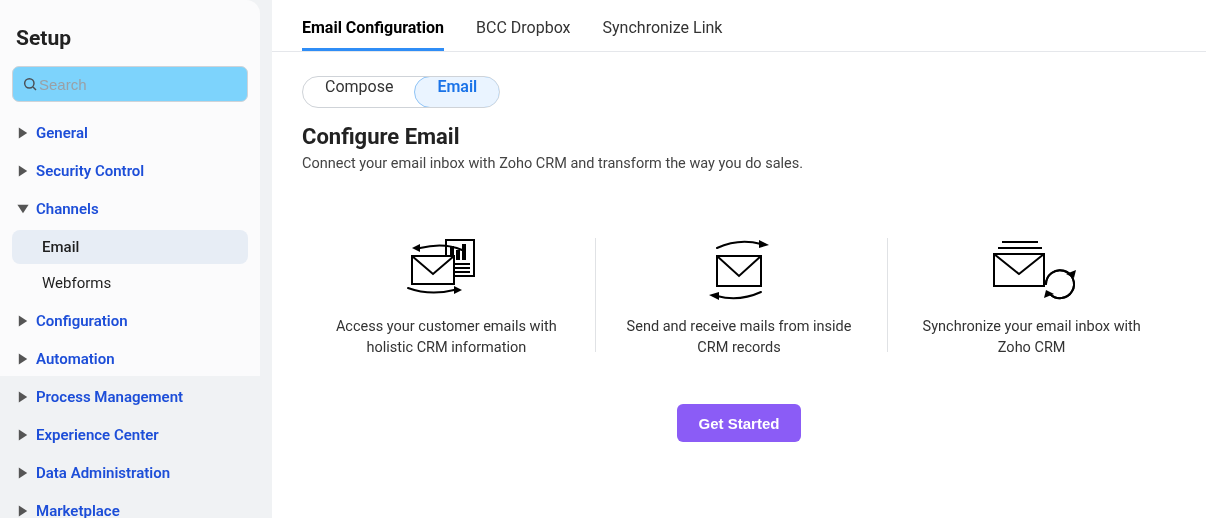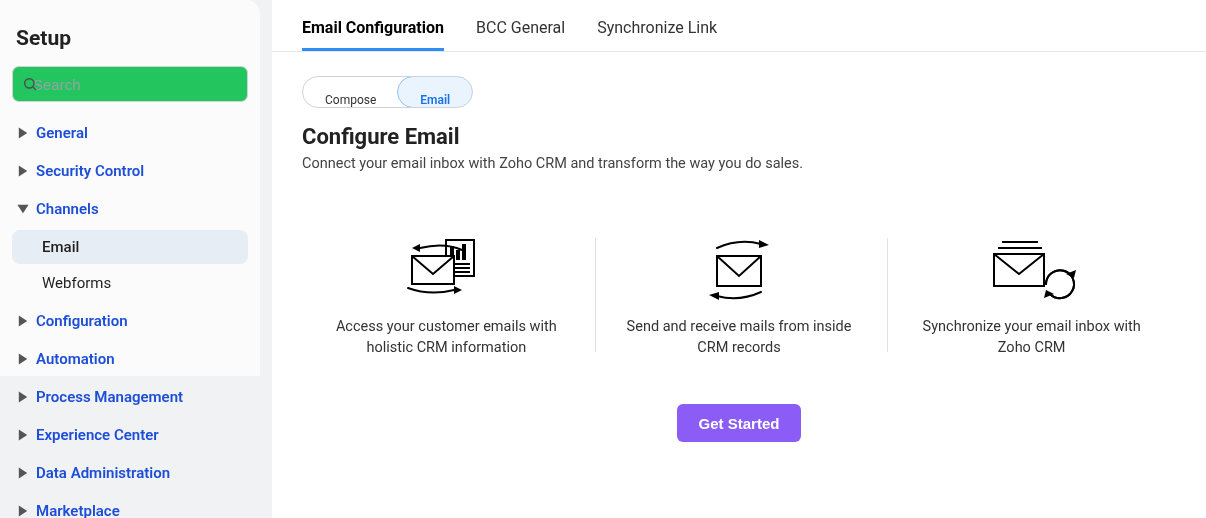--- a/index.html
+++ b/index.html
@@ -28,25 +28,25 @@
   }
   .search-wrap {
     position: relative;
     margin: 0 0 12px 0;
   }
   .search-input {
     width: 100%;
     height: 36px;
     border: 1px solid #cfd3d8;
     border-radius: 7px;
-    padding: 0 10px 0 20px;
+    padding: 0 10px 0 26px;
     font-size: 15px;
     color: #333;
     outline: none;
-    background: #22c55e;
+    background: #7dd3fc;
   }
   .search-input::placeholder { color: #9aa0a6; }
   .search-icon {
     position: absolute;
     left: 10px; top: 50%; transform: translateY(-50%);
     width: 16px; height: 16px;
     color: #4a4f55;
   }
   .nav { margin-top: 6px; }
   .nav-item {
@@ -112,24 +112,24 @@
   .pill-group {
     display: inline-flex;
     border: 1px solid #cfd3d8;
     border-radius: 999px;
     overflow: hidden;
     margin-bottom: 16px;
     height: 32px;
   }
   .pill {
     display: flex;
-    align-items: flex-end;
+    align-items: flex-start;
     justify-content: center;
     padding: 0 22px;
-    font-size: 12px;
+    font-size: 16px;
     cursor: pointer;
     color: #333;
   }
   .pill.active {
     background: #eaf4ff;
     color: #1a73e8;
     font-weight: 600;
     border: 1px solid #8fc3f5;
     border-radius: 999px;
     margin: -1px;
@@ -275,21 +275,21 @@
     </div>
   </nav>
 </aside>
 
 <main class="main">
   <div class="tabs-top">
     <div class="tab-top active">
       <span>Email Configuration</span>
     </div>
     <div class="tab-top">
-      <span>BCC General</span>
+      <span>BCC Dropbox</span>
     </div>
     <div class="tab-top">
       <span>Synchronize Link</span>
     </div>
   </div>
 
   <div class="content">
     <div class="pill-group">
       <div class="pill">
         <span>Compose</span>

